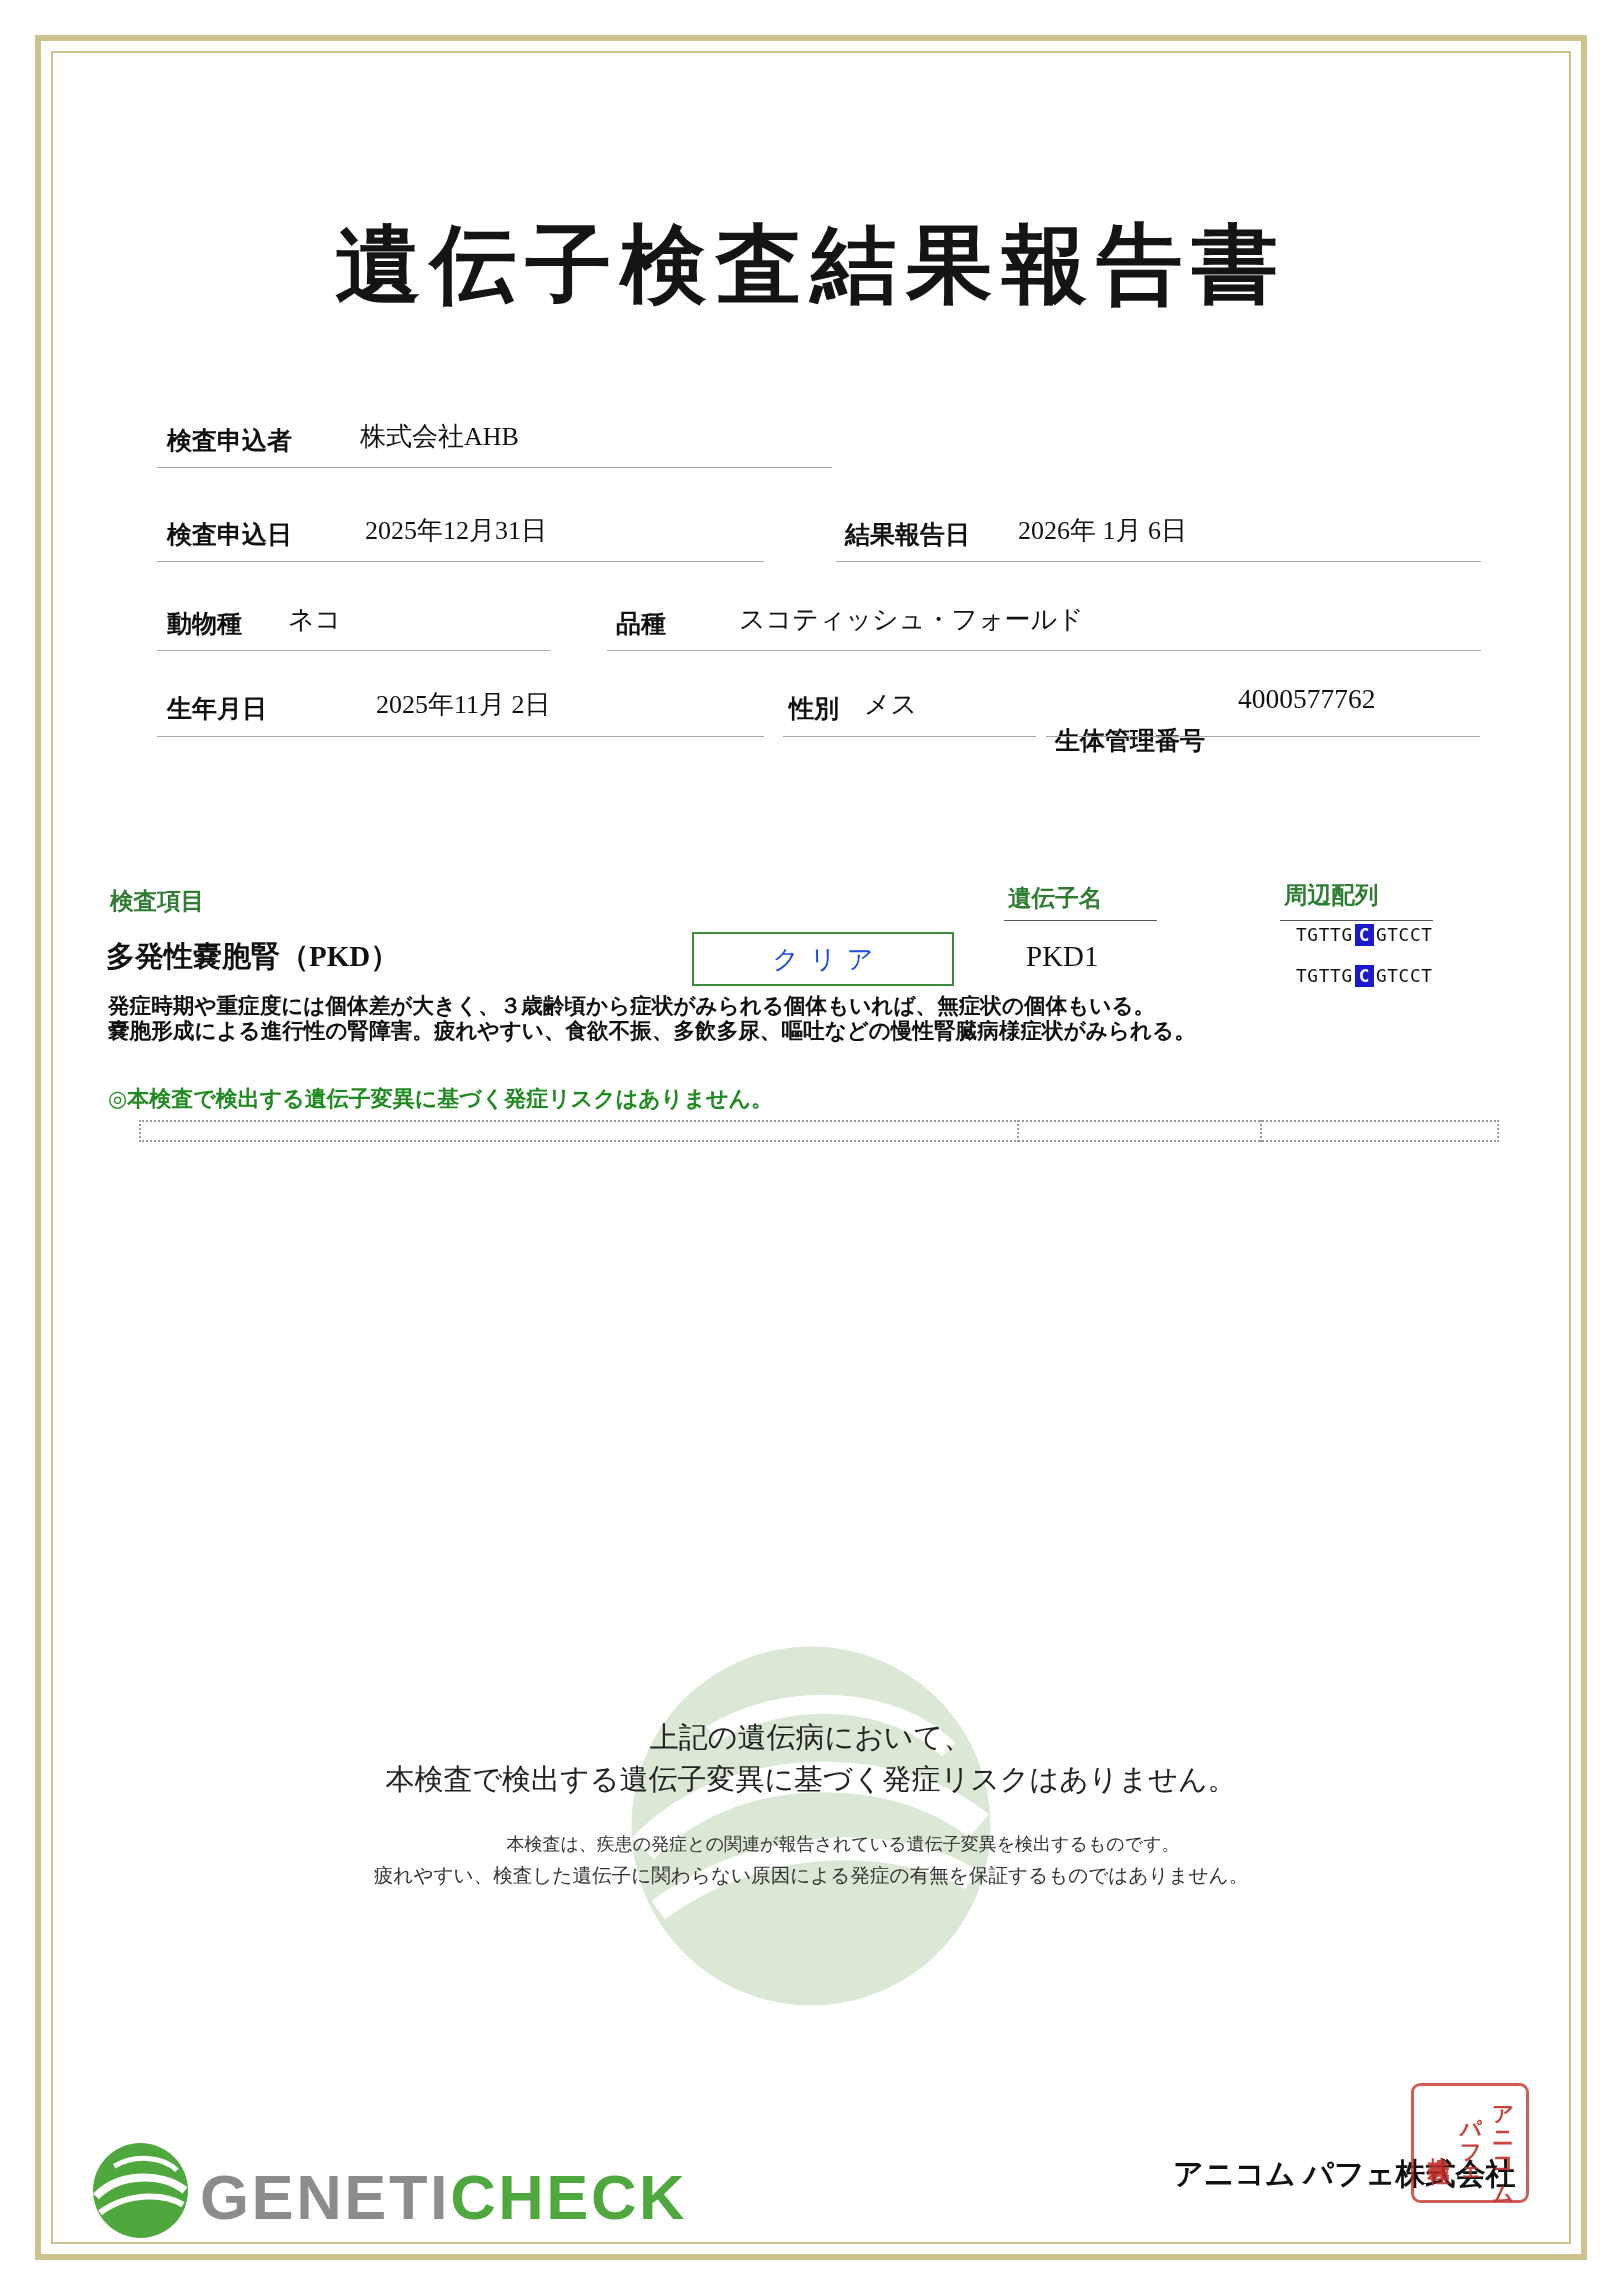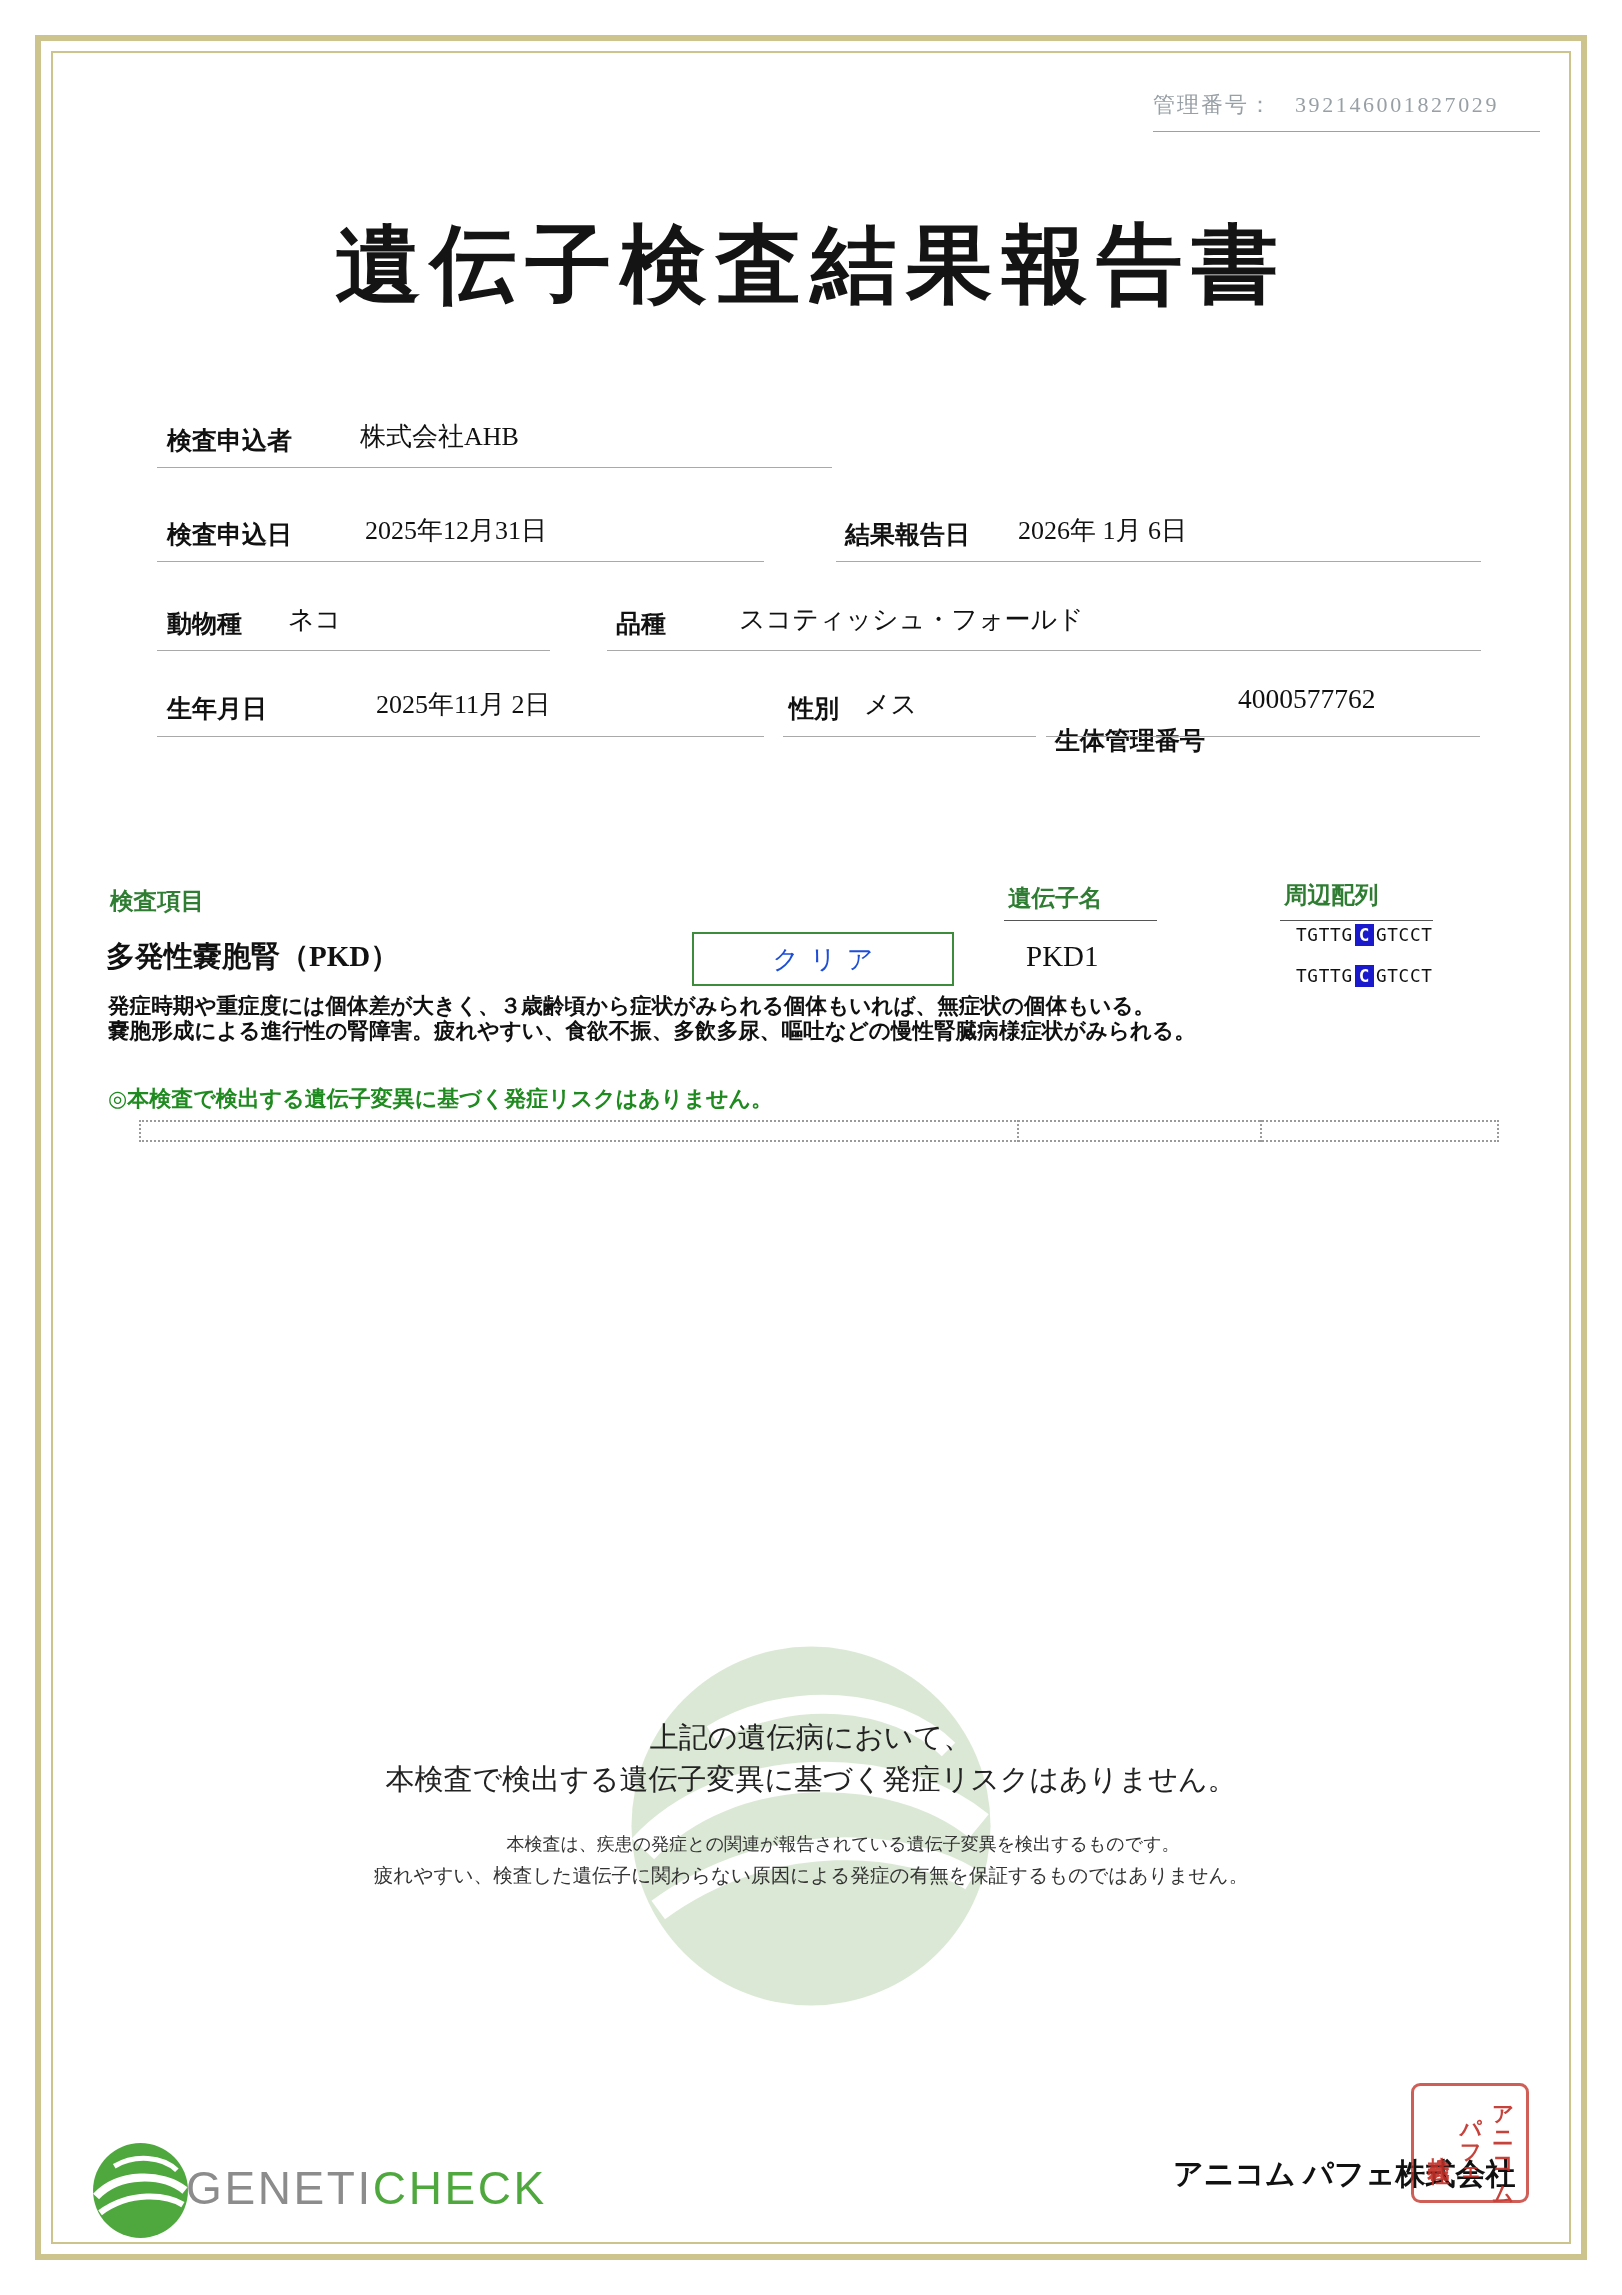--- a/index.html
+++ b/index.html
@@ -88,45 +88,42 @@
   
   .sum { position:absolute; left:0; width:100%; text-align:center;
          font-family:"Liberation Sans","DejaVu Sans",sans-serif; color:#222; white-space:nowrap; }
   .sum1 { top:1718px; font-size:29px; }
   .sum2 { top:1760px; font-size:29px; }
   .note1 { top:1832px; font-size:18px; color:#333;padding-left:32px; }
   .note2 { top:1862px; font-size:19.6px; color:#333; }
 
   
   .logo-mark { position:absolute; left:90px; top:2140px; width:101px; height:101px; }
-  .logo-text { position:absolute; left:186px; top:2161px; font-family:"Liberation Sans","DejaVu Sans",sans-serif;
-               font-size:46px; letter-spacing:2.6px; font-weight:400; white-space:nowrap; }
+  .logo-text { position:absolute; left:200px; top:2161px; font-family:"Liberation Sans","DejaVu Sans",sans-serif;
+               font-size:63px; letter-spacing:2.6px; font-weight:700; white-space:nowrap; }
   .logo-gray  { color:#8c8c8c; }
   .logo-green { color:#4fa83d; }
 
   .company { position:absolute; left:1173px; top:2154px; font-size:30px; font-weight:bold; white-space:nowrap; }
 
   .seal { position:absolute; left:1411px; top:2083px; width:118px; height:120px;
           border:3.9px solid rgba(193,46,37,0.85); border-radius:9.2px; box-sizing:border-box;
           display:flex; flex-direction:row-reverse; justify-content:space-evenly; align-items:center;
           padding:2.6px; opacity:0.9; background:rgba(255,255,255,0); }
   .seal span { writing-mode:vertical-rl; text-orientation:upright; font-size:21.6px; line-height:1.05;
                color:#c12e25; font-weight:bold; letter-spacing:2px; }
 </style>
 </head>
 <body>
 
 <div class="page">
 
   <div class="frame-outer"></div>
   <div class="frame-inner"></div>
 
-  <div class="mgmt">
-    <span>管理番号：</span><span class="mgmt-num">392146001827029</span>
-  </div>
 
   <h1 class="title">遺伝子検査結果報告書</h1>
 
   <span class="lbl p-applicant-label">検査申込者</span>
   <span class="val p-applicant-value">株式会社AHB</span>
   <div class="line l1"></div>
 
   <span class="lbl p-apply-label">検査申込日</span>
   <span class="val p-apply-value">2025年12月31日</span>
   <div class="line l2a"></div>

